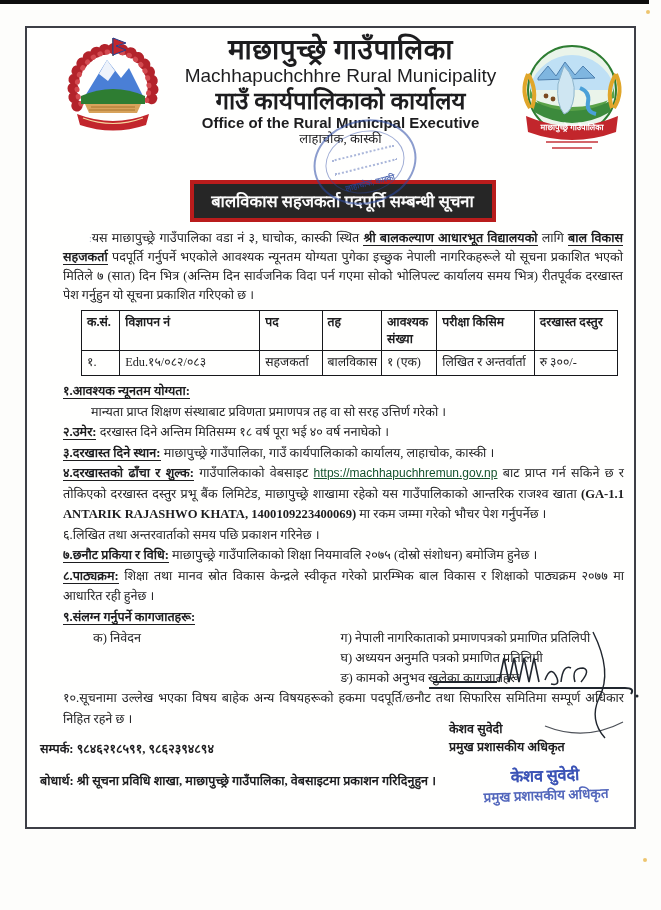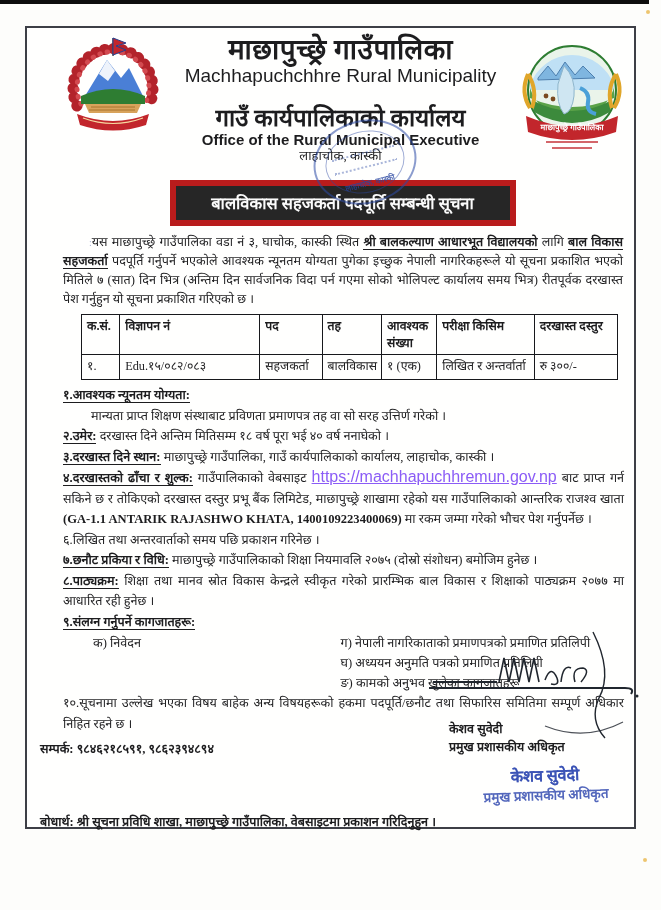--- a/index.html
+++ b/index.html
@@ -18,21 +18,21 @@
     border:2px solid #3d3f46; background:#fffffe;padding-left:24px;
   }
 
   
   .header-row { position:relative; display:flex; align-items:flex-start; padding:4px 6px 0 10px; height:140px; }
   .logo-left { width:104px; height:100px; flex:0 0 auto; margin-top:2px; }
   .logo-right { width:112px; height:120px; flex:0 0 auto; margin-top:6px; }
   .head-center { flex:1; text-align:center; line-height:1.12; padding-top:2px; }
   .t-np  { font-size:28px; font-weight:bold; letter-spacing:.5px; }
   .t-en  { font-size:19px; font-weight:normal; font-family:"Liberation Sans","DejaVu Sans",sans-serif; }
-  .t-off { font-size:24px; font-weight:bold; margin-top:18px; }
+  .t-off { font-size:24px; font-weight:bold; margin-top:1px; }
   .t-offen { font-size:15px; font-weight:bold; font-family:"Liberation Sans","DejaVu Sans",sans-serif; }
   .t-addr { font-size:13px; margin-top:1px; }
 
   .hstamp {
     position:absolute; left:262px; top:92px; width:104px; height:84px;
     border:2px solid rgba(44,74,165,.55); border-radius:50%;
     transform:rotate(-14deg); pointer-events:none;
   }
   .hstamp .inner {
     position:absolute; left:10px; top:9px; right:10px; bottom:9px;
@@ -43,23 +43,23 @@
     font-size:8px; color:rgba(40,70,160,.75); font-weight:bold;
   }
   .hstamp .sq1, .hstamp .sq2 {
     position:absolute; left:18px; right:18px; height:0;
     border-top:2px dotted rgba(44,74,165,.4);
   }
   .hstamp .sq1 { top:30px; } .hstamp .sq2 { top:44px; }
 
   
   .banner {
-    margin:12px auto 0 auto; width:346px; background:#262626; color:#fbfbfb;
+    margin:12px auto 0 auto; width:306px; background:#262626; color:#fbfbfb;
     text-align:center; font-size:16.5px; font-weight:bold; padding:5px 4px 6px 4px;
-    border:6px solid #b91c1c;
+    border:4px solid #b91c1c;
   }
   .published { text-align:center; font-size:12.5px; font-weight:bold; font-style:italic; margin-top:5px; }
 
   
   .intro { margin:7px 11px 0 12px; font-size:12.6px; line-height:19px; text-align:justify; text-indent:26px; }
   .bu { font-weight:bold; border-bottom:1.4px solid #1d1d1f; }
   .remnant { color:rgba(60,80,160,.45); font-size:10px; }
 
   
   table.vac { border-collapse:collapse; margin:5px 16px 0 30px; table-layout:fixed; }
@@ -70,41 +70,41 @@
   table.vac th { font-weight:bold; height:33px; }
   table.vac td { height:25px; }
   .cw0{width:39px;} .cw1{width:149px;} .cw2{width:64px;} .cw3{width:56px;}
   .cw4{width:56px;} .cw5{width:106px;} .cw6{width:90px;}
 
   
   .items { margin:5px 10px 0 12px; font-size:12.6px; line-height:20.5px; }
   .item { text-align:justify; }
   .lbl { font-weight:bold; border-bottom:1.4px solid #1d1d1f; }
   .indent1 { padding-left:28px; }
-  .doclink { color:#8b5cf6; text-decoration:underline; font-family:"Liberation Sans","DejaVu Sans",sans-serif; font-size:16px; }
+  .doclink { color:#14532d; text-decoration:underline; font-family:"Liberation Sans","DejaVu Sans",sans-serif; font-size:12px; }
   .latbold { font-weight:bold; font-family:"Liberation Serif","DejaVu Serif",serif; }
   .sublist { display:flex; margin-left:30px; margin-top:1px; }
   .subcol-left  { width:262px; }
   .subcol-right { width:300px; }
   .subitem { line-height:20px; }
 
   
   .sigblock { position:absolute; left:398px; top:608px; width:226px; }
   .scribble { position:absolute; left:0; top:-6px; width:226px; height:120px; }
   .sig-name  { position:absolute; left:24px; top:84px;  font-size:12.5px; font-weight:600; }
   .sig-title { position:absolute; left:24px; top:102px; font-size:12.5px; font-weight:600; }
   .stamp-name  { position:absolute; left:40px; top:128px; width:160px; text-align:center;
                  color:#3b53b6; font-size:16px; font-weight:bold; transform:rotate(-2deg);
                  text-shadow:0 0 .6px rgba(59,83,182,.6); }
   .stamp-title { position:absolute; left:16px; top:150px; width:210px; text-align:center;
                  color:#4157b5; font-size:13.5px; font-weight:bold; transform:rotate(-2deg);
                  opacity:.9; }
 
   .contact  { position:absolute; left:13px; top:712px; font-size:12.6px; font-weight:600; }
-  .bodharth { position:absolute; left:13px; top:785px; font-size:12.6px; font-weight:bold; }
+  .bodharth { position:absolute; left:13px; top:744px; font-size:12.6px; font-weight:bold; }
 </style>
 </head>
 <body>
 
 <div class="scan-topline"></div>
 <div class="speck s1"></div>
 <div class="speck s2"></div>
 
 <div class="frame">
 

